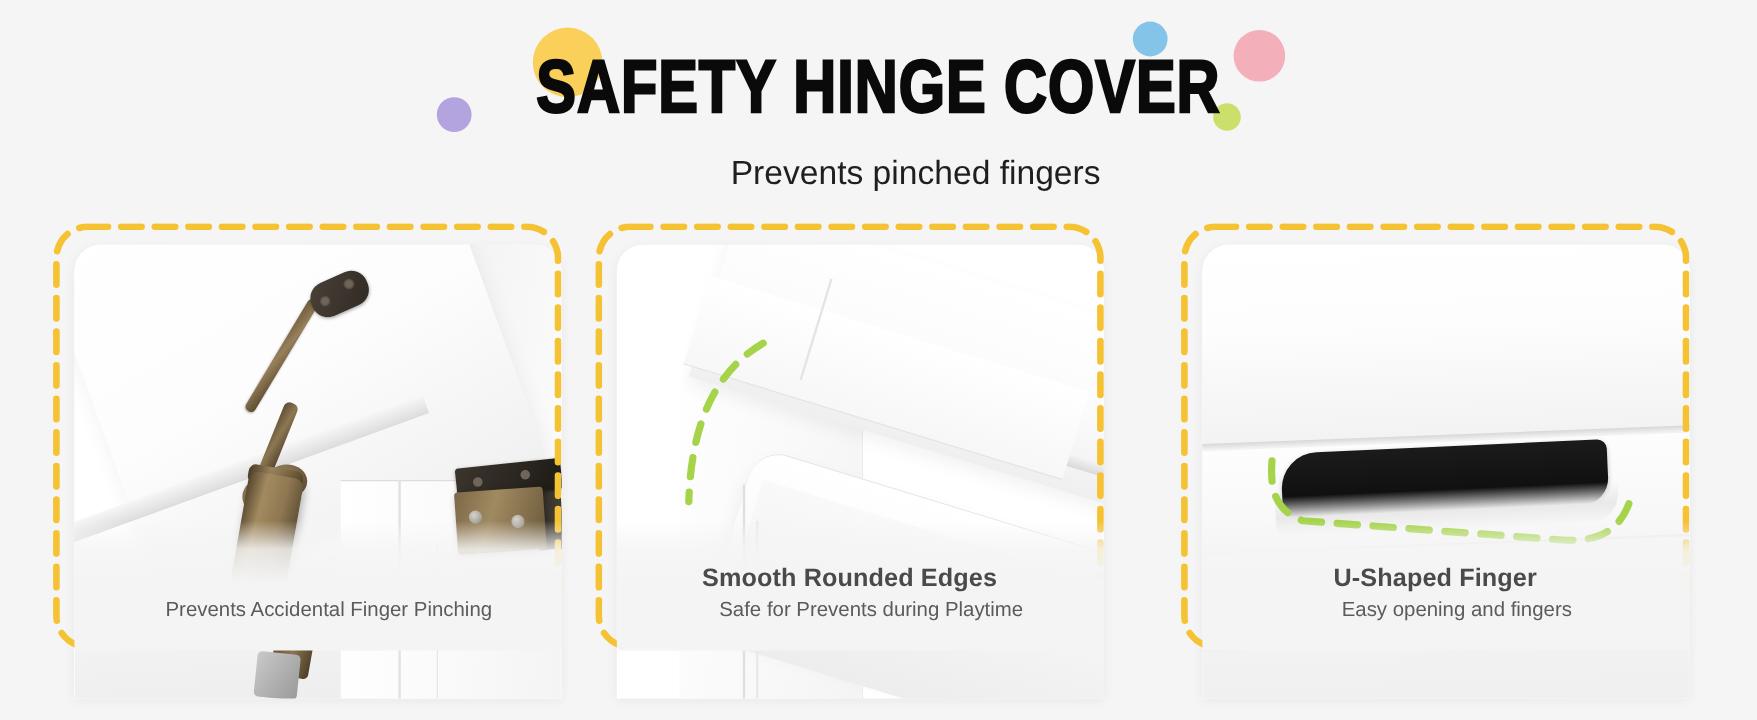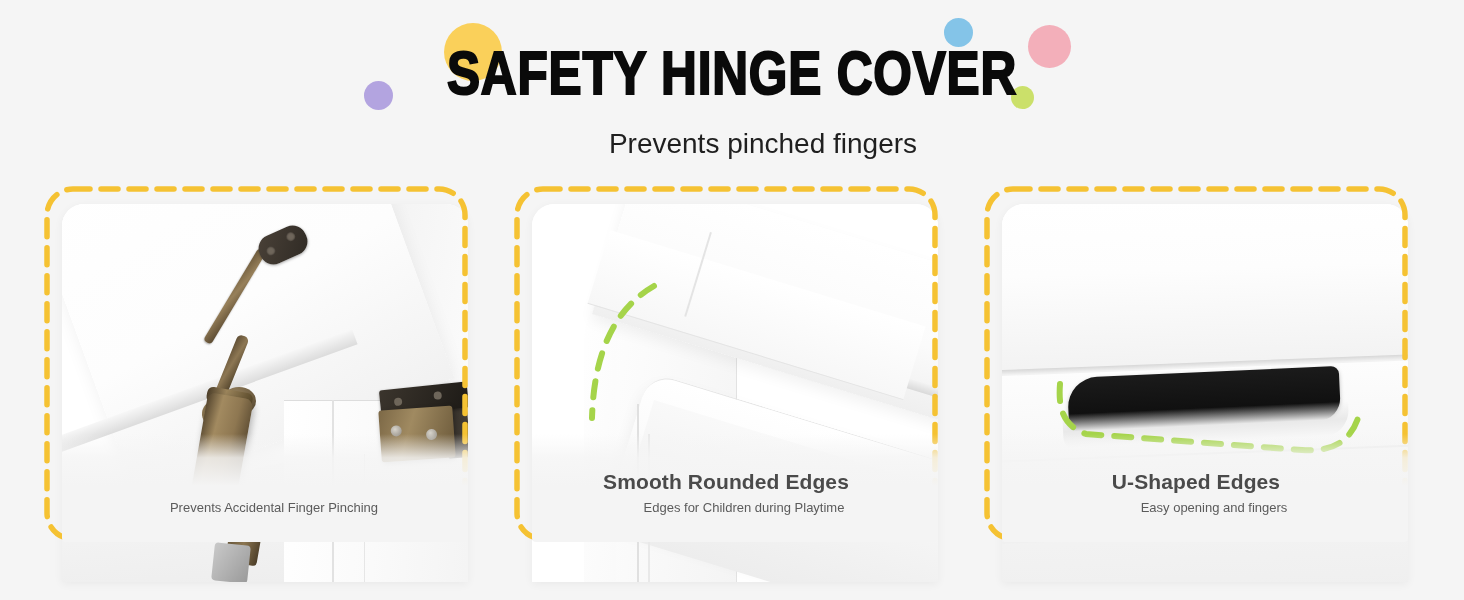--- a/index.html
+++ b/index.html
@@ -54,21 +54,21 @@
   }
   .capwrap{
     position:absolute;left:0;bottom:22px;width:100%;
     text-align:center;z-index:6;
   }
   .cap-title{
     font-size:21px;font-weight:700;color:#4a4a4a;
     line-height:26px;letter-spacing:0.1px;
   }
   .cap-sub{
-    font-size:13px;font-weight:400;color:#5b5b5b;
+    font-size:17px;font-weight:400;color:#5b5b5b;
     line-height:24px;margin-top:1px;padding-left:36px;
   }
   
   .capveil{
     position:absolute;left:18px;right:0;bottom:0;height:108px;
     background:linear-gradient(to bottom, rgba(245,245,245,0) 0%, rgba(245,245,245,0.85) 22%, #f4f4f4 48%, #f4f4f4 100%);
     z-index:5;border-radius:0 0 4px 4px;
   }
 
   
@@ -329,21 +329,21 @@
 
     <svg class="dashframe" viewBox="0 0 424 356" preserveAspectRatio="none">
       <rect x="3" y="3" width="418" height="350" rx="26" ry="26" fill="none" stroke="#F5C233" stroke-width="5.5" stroke-linecap="round" stroke-dasharray="17 11"></rect>
     </svg>
 
     <div class="capwrap">
       <div class="cap-sub">Prevents Accidental Finger Pinching</div>
     </div>
   </div>
 
-  <div class="panel" style="left:514px;">
+  <div class="panel" style="left:496px;">
     <div class="photo">
       <div class="ph">
         <div class="p2-bg"></div>
         <div class="p2-corner"></div>
         <div class="p2-cornerIn"></div>
         <div class="p2-topboard"></div>
         <div class="p2-topedge"></div>
         <div class="p2-railOuter"></div>
         <div class="p2-seam"></div>
         <div class="p2-slab"></div>
@@ -358,21 +358,21 @@
     </div>
 
     <div class="capveil"></div>
 
     <svg class="dashframe" viewBox="0 0 424 356" preserveAspectRatio="none">
       <rect x="3" y="3" width="418" height="350" rx="26" ry="26" fill="none" stroke="#F5C233" stroke-width="5.5" stroke-linecap="round" stroke-dasharray="17 11"></rect>
     </svg>
 
     <div class="capwrap">
       <div class="cap-title">Smooth Rounded Edges</div>
-      <div class="cap-sub">Edges for Children during Playtime</div>
+      <div class="cap-sub">Safe for Prevents during Playtime</div>
     </div>
   </div>
 
   <div class="panel" style="left:984px;">
     <div class="photo">
       <div class="ph">
         <div class="p3-bg"></div>
         <div class="p3-upper"></div>
         <div class="p3-gap"></div>
         <div class="p3-lower"></div>
@@ -387,18 +387,18 @@
       </div>
     </div>
 
     <div class="capveil"></div>
 
     <svg class="dashframe" viewBox="0 0 424 356" preserveAspectRatio="none">
       <rect x="3" y="3" width="418" height="350" rx="26" ry="26" fill="none" stroke="#F5C233" stroke-width="5.5" stroke-linecap="round" stroke-dasharray="17 11"></rect>
     </svg>
 
     <div class="capwrap">
-      <div class="cap-title">U-Shaped Edges</div>
+      <div class="cap-title">U-Shaped Finger</div>
       <div class="cap-sub">Easy opening and fingers</div>
     </div>
   </div>
 
 </div>
 
 </body></html>

